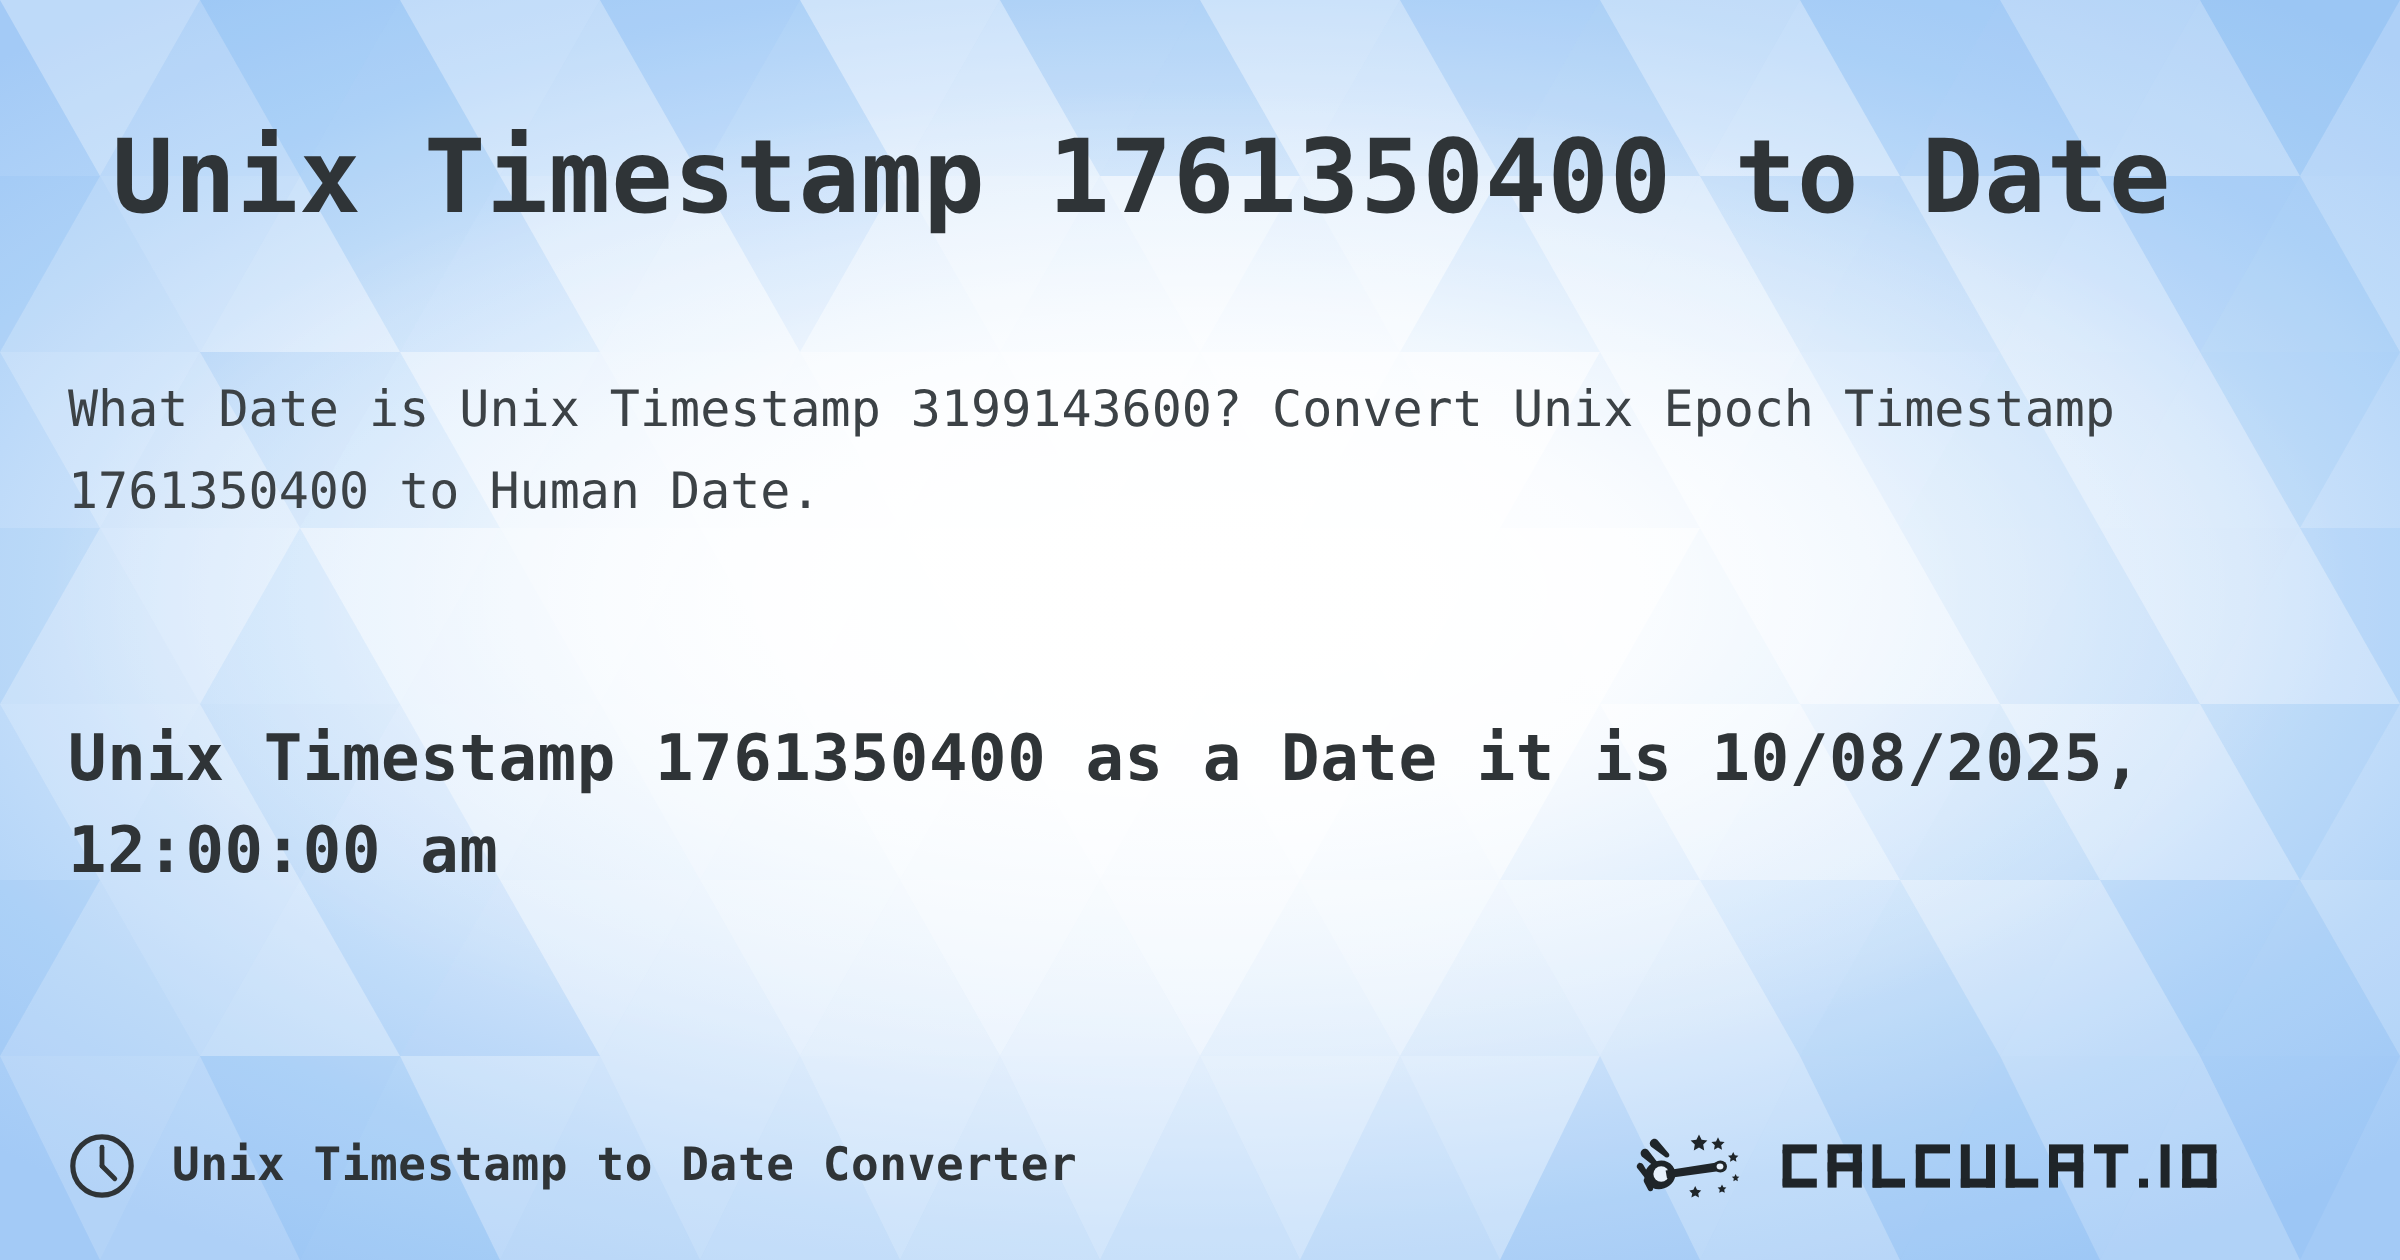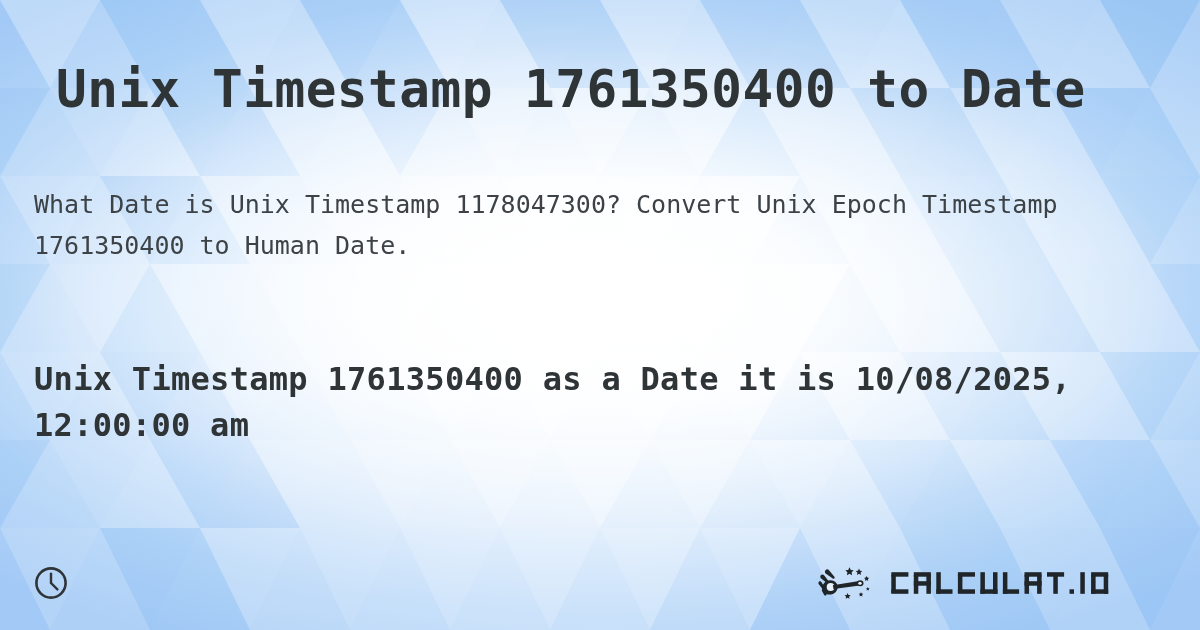--- a/index.html
+++ b/index.html
@@ -295,32 +295,33 @@
       <polygon points="1050,630 1150,630 1100,528" fill="#ffffff" opacity="0.15"></polygon>
     </g>
   </svg>
 
   <div id="bloom"></div>
 
   <div id="content">
 
     <h1 class="title">Unix Timestamp 1761350400 to Date</h1>
 
-    <p class="lead">What Date is Unix Timestamp 1178047300? Convert Unix Epoch Timestamp 1761350400 to Human Date.</p>
+    <p class="lead">What Date is Unix Timestamp 3199143600? Convert Unix Epoch Timestamp 1761350400 to Human Date.</p>
 
     <h2 class="result">Unix Timestamp 1761350400 as a Date it is 10/08/2025, 12:00:00 am</h2>
 
     <div class="footer">
 
       <div class="footer-left">
         <svg class="clock-icon" viewBox="0 0 34 34">
           <circle cx="17" cy="17" r="14.6" fill="none" stroke="#2f3437" stroke-width="2.6"></circle>
           <line x1="17" y1="17" x2="17" y2="7.6" stroke="#2f3437" stroke-width="2.4" stroke-linecap="round"></line>
           <line x1="17" y1="17" x2="23.4" y2="23.4" stroke="#2f3437" stroke-width="2.4" stroke-linecap="round"></line>
         </svg>
+        <span class="footer-label">Unix Timestamp to Date Converter</span>
       </div>
 
       <div class="brand">
         <svg class="brand-mark" viewBox="0 0 58 40">
           <g fill="#1f2529">
 
             <path d="M9.5 7.2c.9-1.1 2.4-1.2 3.3-.1l5.6 6.6c.6.7.2 1.8-.7 2-.6.1-1.2-.1-1.6-.6L9.6 10.4c-.9-1-1-2.3-.1-3.2z"></path>
             <path d="M5.0 12.0c1.0-.9 2.5-.7 3.3.4l4.6 6.0c.5.7.2 1.7-.7 1.9-.6.2-1.2 0-1.6-.5L4.9 15.2c-.8-1-.8-2.4.1-3.2z"></path>
             <path d="M2.6 18.6c1.1-.6 2.5-.2 3.1.9l2.9 5.0c.4.7 0 1.6-.8 1.8-.6.1-1.2-.1-1.5-.6l-3.5-4.4c-.7-.9-.6-2.2.8-2.7z"></path>
             <path d="M6.8 25.9c1.2-.3 2.4.4 2.7 1.6l1.0 3.6c.2.9-.6 1.7-1.5 1.5-.5-.1-.9-.5-1.1-1.0l-1.9-3.6c-.4-.9.0-1.9.8-2.1z"></path>

